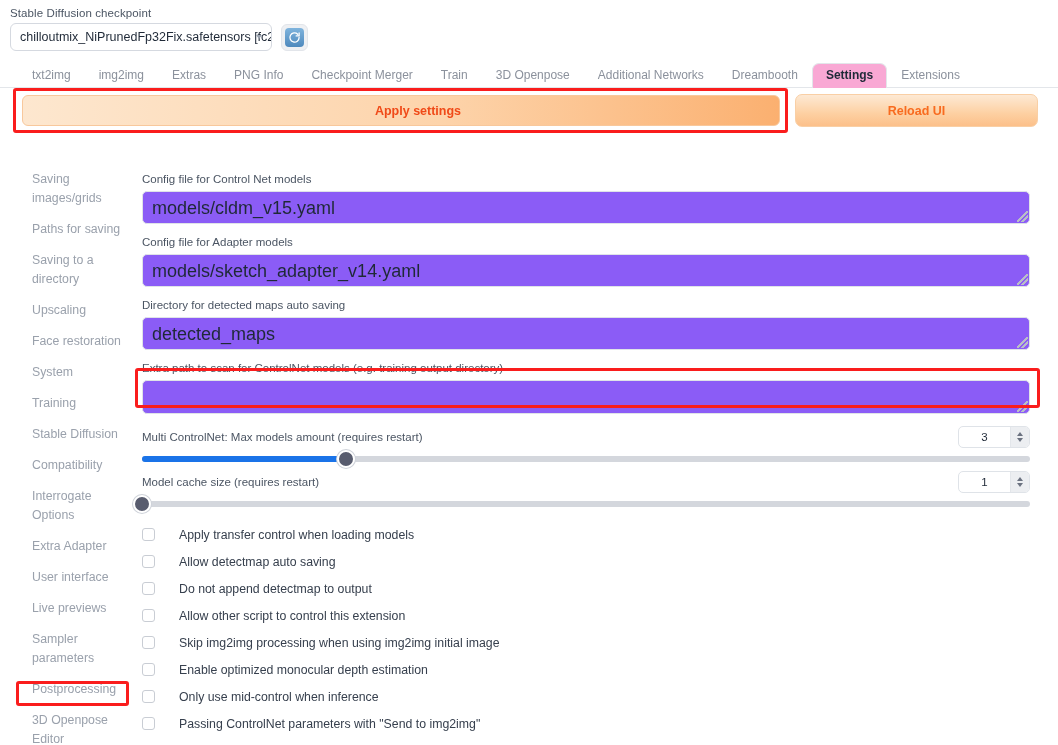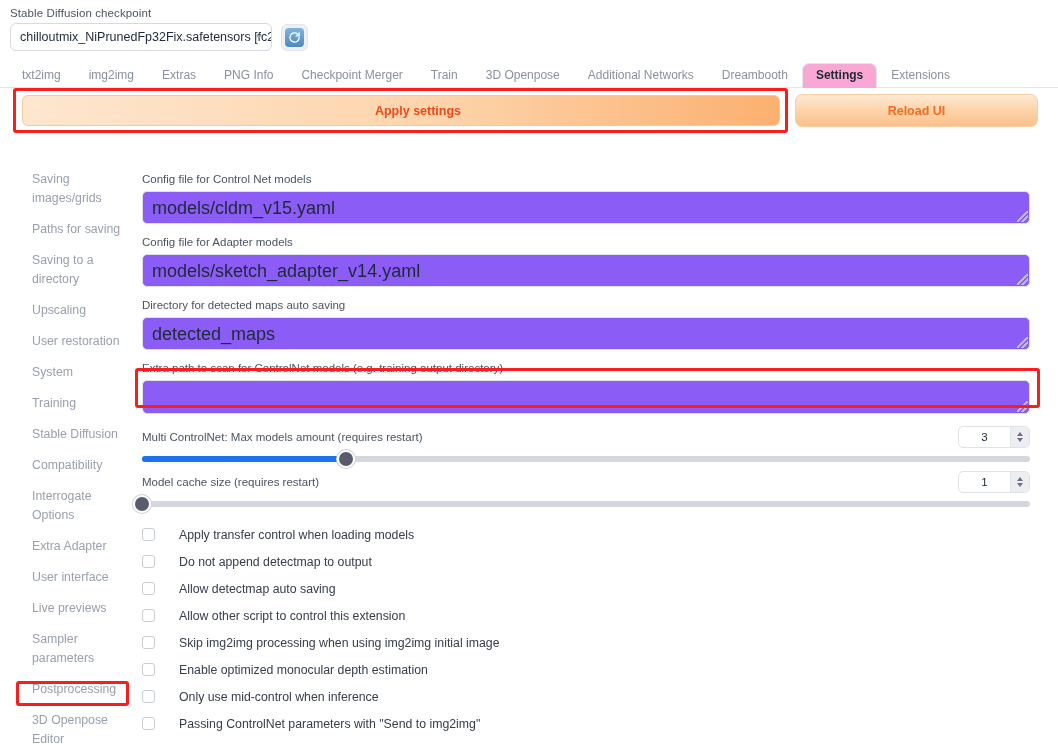--- a/index.html
+++ b/index.html
@@ -40,21 +40,21 @@
     width: 19px; height: 19px; border-radius: 4px;
     background: linear-gradient(180deg,#7fb4dd 0%, #4e89bd 100%);
     display: flex; align-items: center; justify-content: center;
   }
   .refresh-inner svg { display: block; }
 
   
   .tabbar {
     position: absolute; left: 0; top: 62px; width: 1058px; height: 26px;
     border-bottom: 1px solid #e3e6ea;
-    display: flex; align-items: flex-end; padding-left: 8px; gap: 0;
+    display: flex; align-items: flex-end; padding-left: 18px; gap: 0;
   }
   .tab {
     font-size: 12px; color: #8b919c; padding: 4px 13px 5px 13px;
     line-height: 15px; white-space: nowrap; position: relative; top: 1px;
     border: 1px solid transparent; border-bottom: none;
   }
   .tab.active {
     color: #1f2937; font-weight: bold; background: #f9a8d4;
     border-color: #e3e6ea; border-radius: 7px 7px 0 0;
   }
@@ -196,21 +196,21 @@
   <div class="btn-reload">Reload UI</div>
   <div class="anno anno-apply"></div>
 
   <div class="sidebar" id="sidebar">
       <div class="side-item">Saving
 images/grids</div>
       <div class="side-item">Paths for saving</div>
       <div class="side-item">Saving to a
 directory</div>
       <div class="side-item">Upscaling</div>
-      <div class="side-item">User restoration</div>
+      <div class="side-item">Face restoration</div>
       <div class="side-item">System</div>
       <div class="side-item">Training</div>
       <div class="side-item">Stable Diffusion</div>
       <div class="side-item">Compatibility</div>
       <div class="side-item">Interrogate
 Options</div>
       <div class="side-item">Extra Adapter</div>
       <div class="side-item">User interface</div>
       <div class="side-item">Live previews</div>
       <div class="side-item">Sampler
@@ -278,25 +278,25 @@
           <div class="thumb" style="left: calc(0% - 9px);"></div>
         </div>
       </div>
       <div class="checks">
         <div class="check-row">
           <div class="cbox"></div>
           <div class="check-label">Apply transfer control when loading models</div>
         </div>
         <div class="check-row">
           <div class="cbox"></div>
+          <div class="check-label">Allow detectmap auto saving</div>
+        </div>
+        <div class="check-row">
+          <div class="cbox"></div>
           <div class="check-label">Do not append detectmap to output</div>
-        </div>
-        <div class="check-row">
-          <div class="cbox"></div>
-          <div class="check-label">Allow detectmap auto saving</div>
         </div>
         <div class="check-row">
           <div class="cbox"></div>
           <div class="check-label">Allow other script to control this extension</div>
         </div>
         <div class="check-row">
           <div class="cbox"></div>
           <div class="check-label">Skip img2img processing when using img2img initial image</div>
         </div>
         <div class="check-row">

